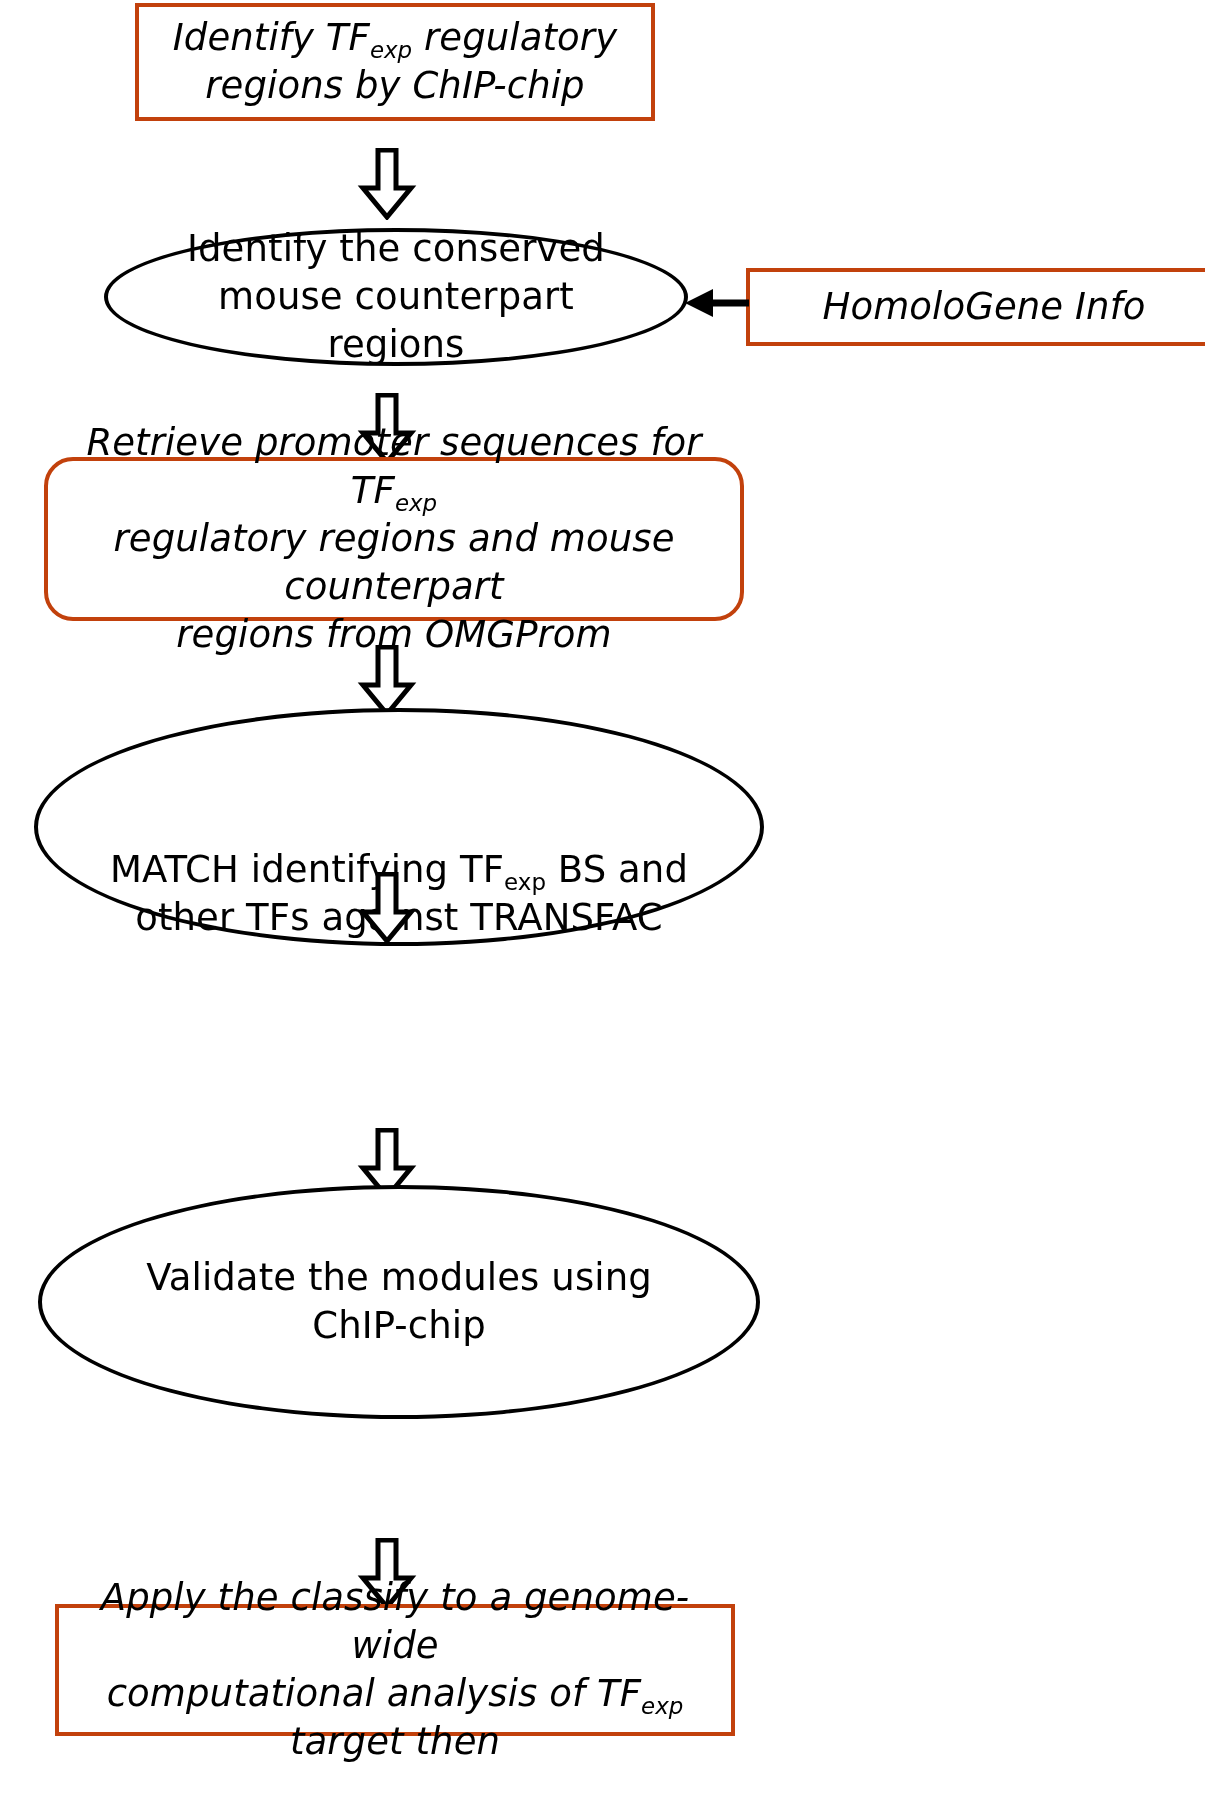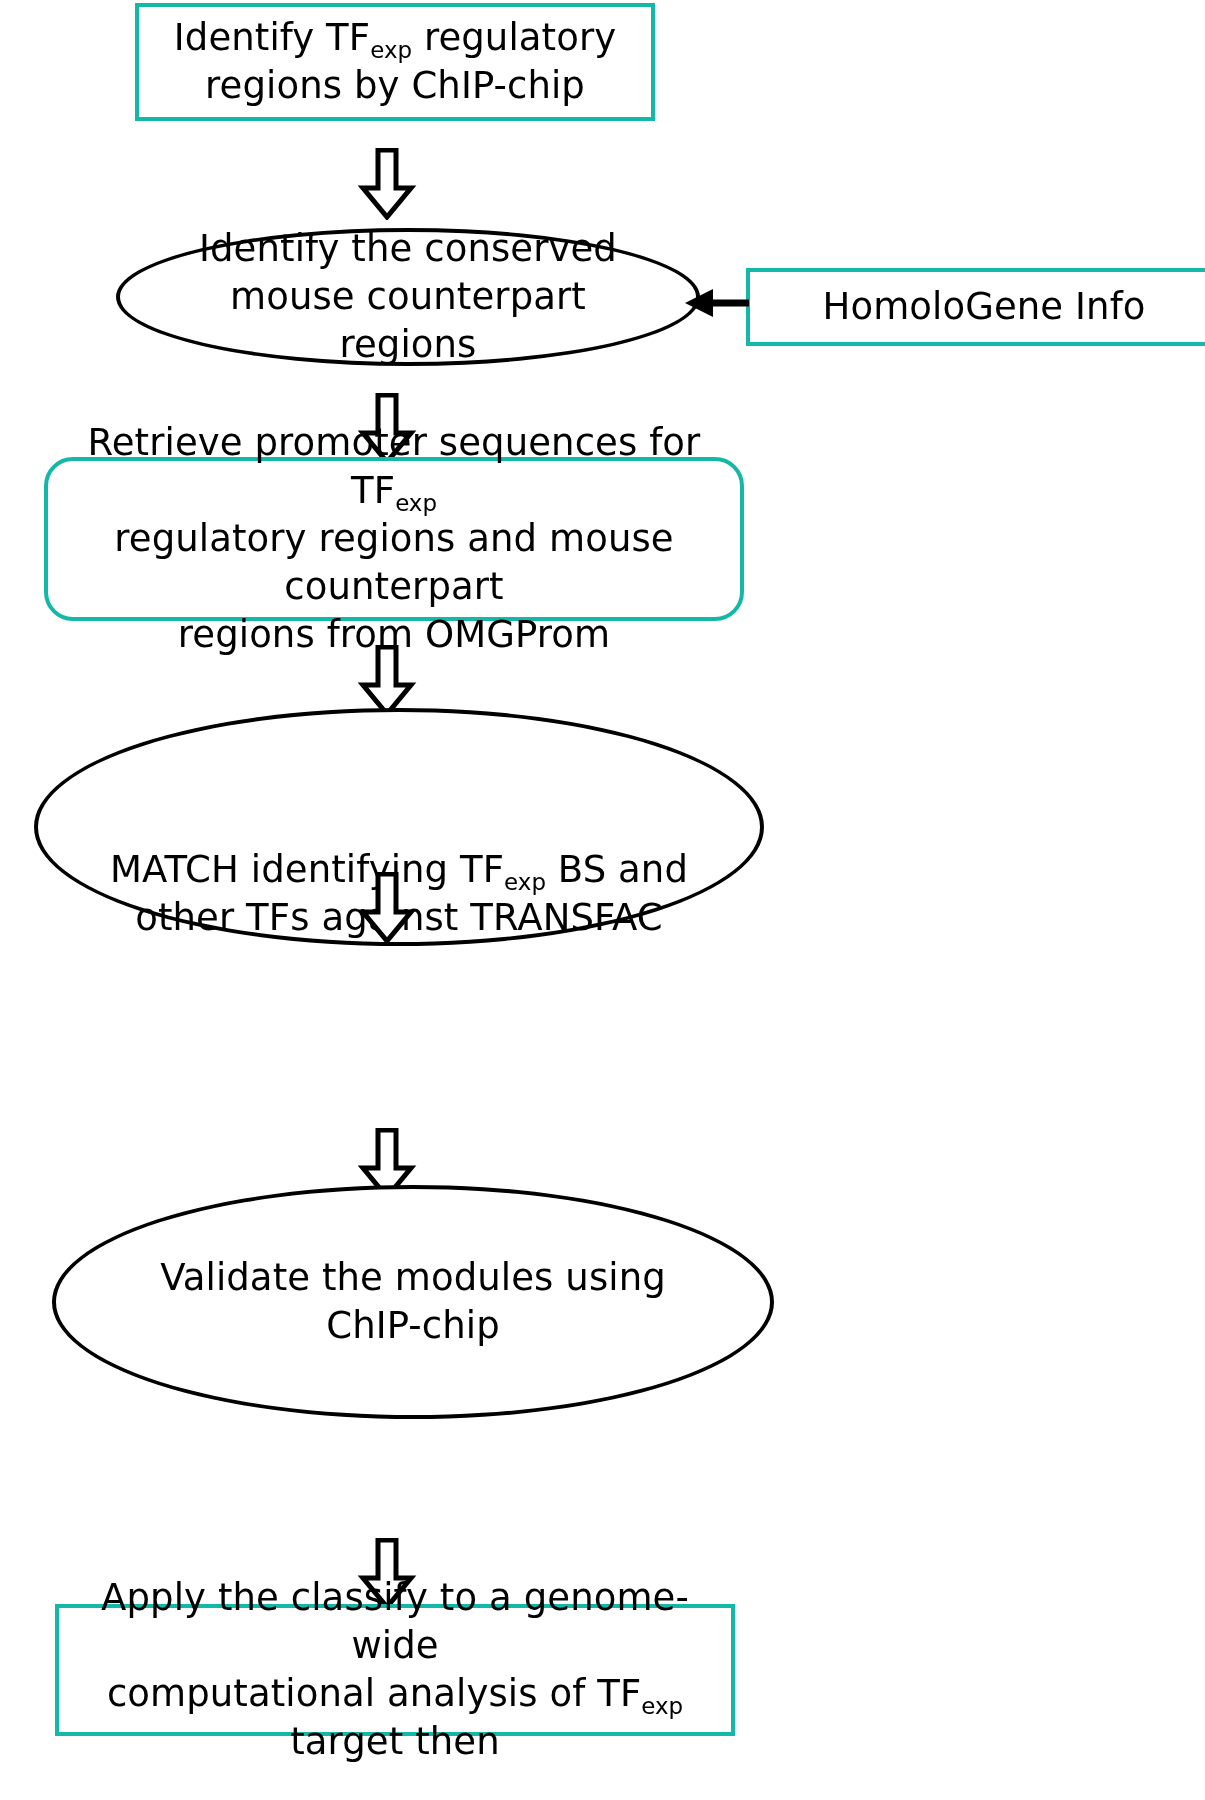--- a/index.html
+++ b/index.html
@@ -21,21 +21,22 @@
   .node {
     position: absolute;
     box-sizing: border-box;
     display: flex;
     align-items: center;
     justify-content: center;
     text-align: center;
     background: #ffffff;
   }
   .node.rect {
-    border: 4px solid #14b8a6;
+    border: 4px solid #c2410c;
+    font-style: italic;
   }
   .node.ellipse {
     border: 4px solid #000000;
     border-radius: 50%;
   }
   .node .txt {
     display: block;
     width: 100%;
     padding: 0 8px;
     box-sizing: border-box;
@@ -72,21 +73,21 @@
     <span class="txt"><span>Identify TF</span><sub>exp</sub><span> regulatory
 regions by ChIP-chip</span></span>
   </div>
 
   <div class="arrow" style="left:357px; top:148px;">
     <svg width="60" height="72" viewBox="0 0 60 72" aria-hidden="true">
       <polygon points="21,2 39,2 39,40 54,40 30,69 6,40 21,40" fill="#ffffff" stroke="#000000" stroke-width="5" stroke-linejoin="miter"></polygon>
     </svg>
   </div>
 
-  <div class="node ellipse" style="left:116px; top:228px; width:584px; height:138px;">
+  <div class="node ellipse" style="left:104px; top:228px; width:584px; height:138px;">
     <span class="txt">Identify the conserved
 mouse counterpart regions</span>
   </div>
 
   <div class="node rect" style="left:746px; top:268px; width:476px; height:78px;">
     <span class="txt">HomoloGene Info</span>
   </div>
 
   <div class="flat-arrow" style="left:683px; top:283px;">
     <svg width="68" height="40" viewBox="0 0 68 40" aria-hidden="true">
@@ -124,21 +125,21 @@
     </svg>
   </div>
 
 
   <div class="arrow" style="left:357px; top:1128px;">
     <svg width="60" height="72" viewBox="0 0 60 72" aria-hidden="true">
       <polygon points="21,2 39,2 39,40 54,40 30,69 6,40 21,40" fill="#ffffff" stroke="#000000" stroke-width="5" stroke-linejoin="miter"></polygon>
     </svg>
   </div>
 
-  <div class="node ellipse" style="left:52px; top:1185px; width:722px; height:234px;">
+  <div class="node ellipse" style="left:38px; top:1185px; width:722px; height:234px;">
     <span class="txt">Validate the modules using
 ChIP-chip</span>
   </div>
 
   <div class="arrow" style="left:357px; top:1538px;">
     <svg width="60" height="72" viewBox="0 0 60 72" aria-hidden="true">
       <polygon points="21,2 39,2 39,40 54,40 30,69 6,40 21,40" fill="#ffffff" stroke="#000000" stroke-width="5" stroke-linejoin="miter"></polygon>
     </svg>
   </div>
 

